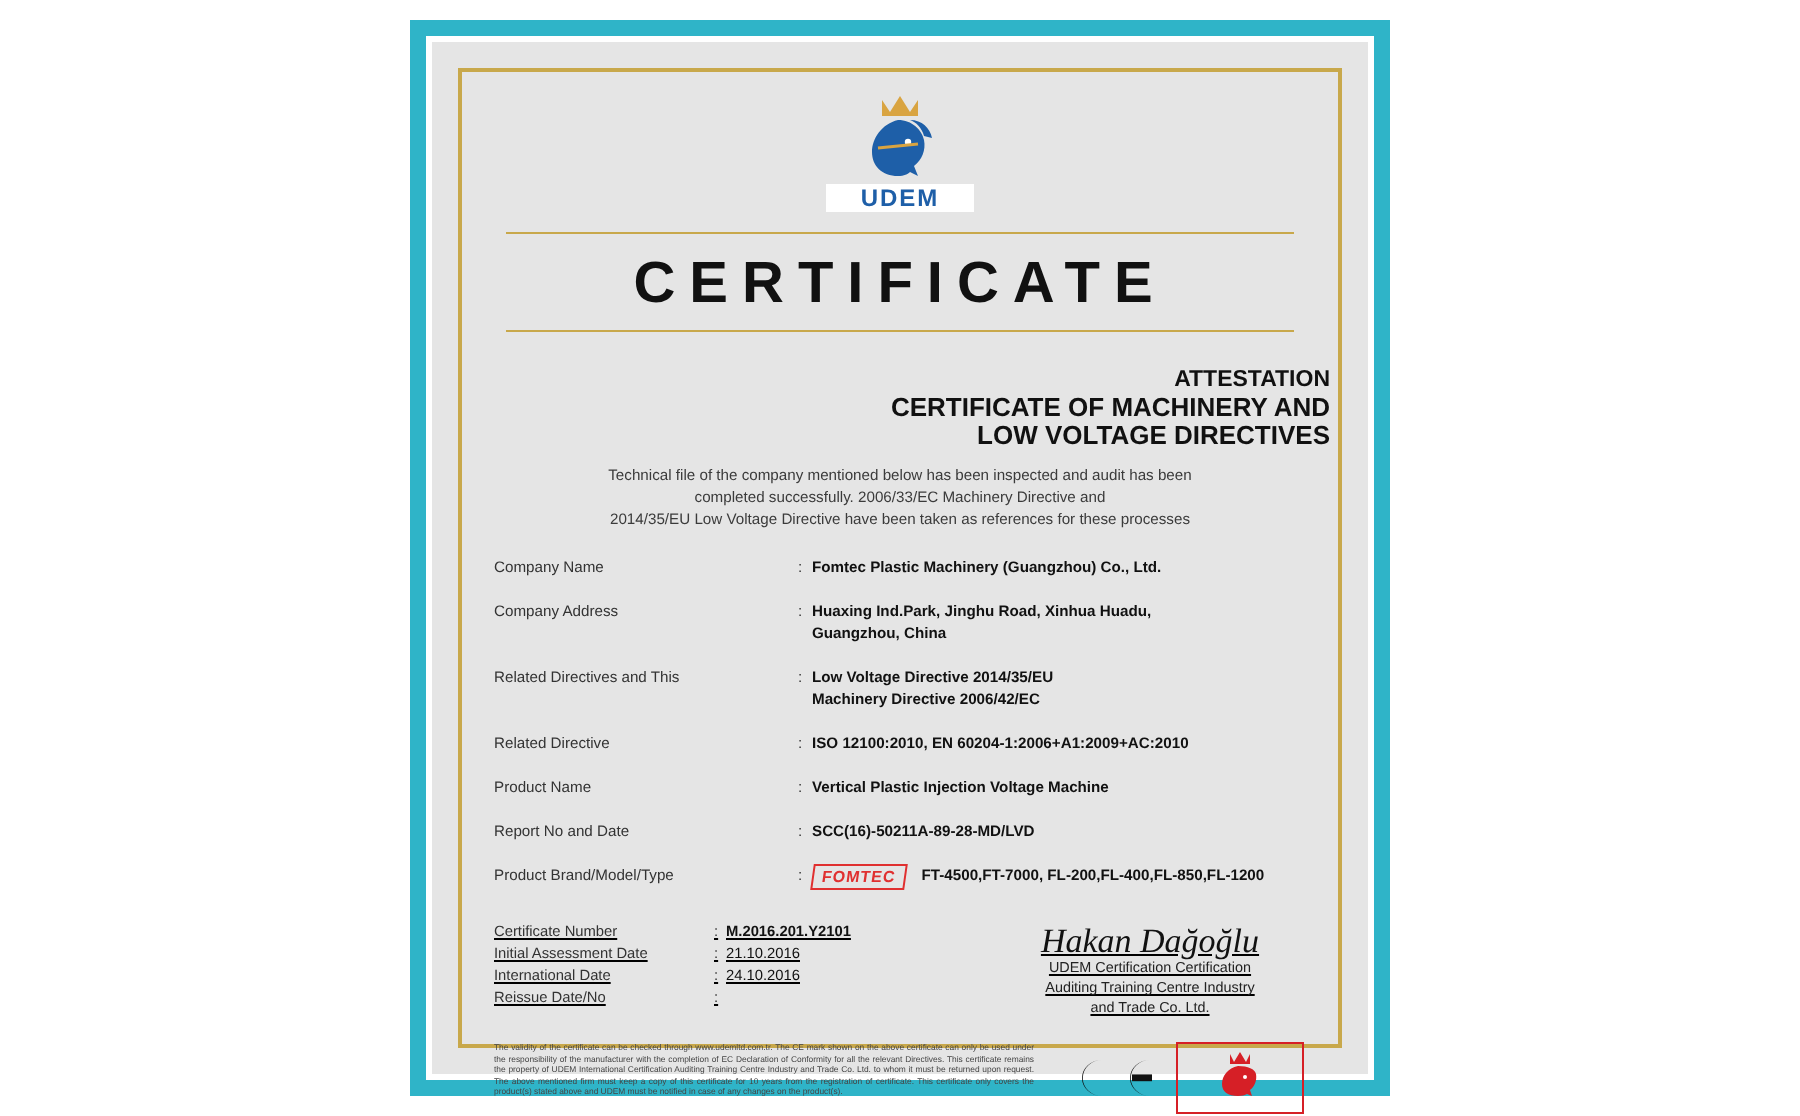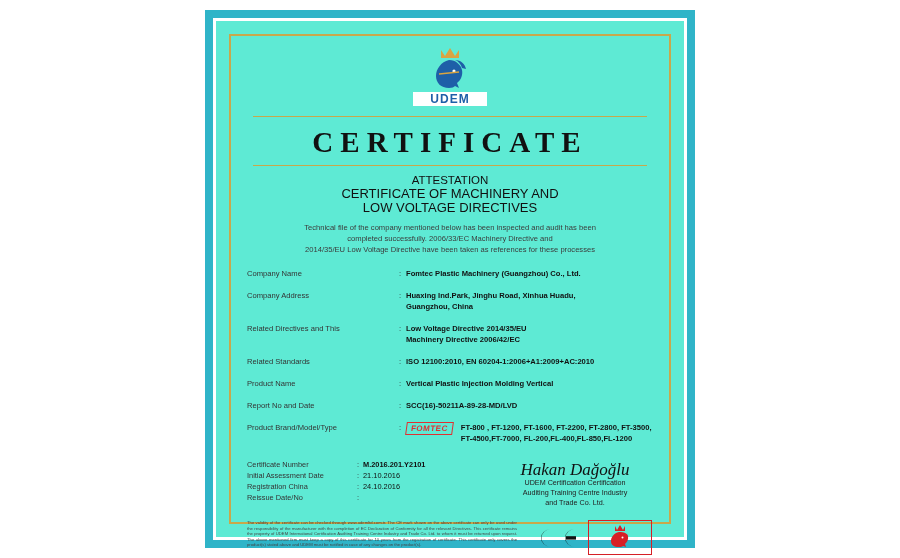--- a/index.html
+++ b/index.html
@@ -3,21 +3,21 @@
 <meta charset="utf-8">
 <style>
   html,body{margin:0;padding:0;background:#ffffff;}
   body{width:900px;height:558px;font-family:"Liberation Sans",sans-serif;overflow:hidden;}
 
   .page{position:relative;width:900px;height:558px;background:#ffffff;}
 
   
   .frame-outer{
     position:absolute;left:205px;top:10px;width:490px;height:538px;
-    border:8px solid #2fb4c8;background:#5eead4;box-sizing:border-box;
+    border:8px solid #2fb4c8;background:#e5e5e5;box-sizing:border-box;
   }
   .frame-inner{
     position:absolute;left:0;top:0;right:0;bottom:0;
     border:3px solid #ffffff;box-sizing:border-box;
   }
   .frame-gold{
     position:absolute;left:16px;top:16px;right:16px;bottom:16px;
     border:2px solid #c8a84b;box-sizing:border-box;
   }
   .content{
@@ -31,26 +31,26 @@
   .logo-mark{display:block;margin:0 auto;}
   .logo-text{
     background:#ffffff;color:#1e5fa8;font-weight:bold;font-size:12px;
     letter-spacing:1px;margin-top:-2px;
   }
 
   .rule{height:1px;background:#c8a84b;margin:10px 18px 0 18px;}
 
   .cert-title{
     text-align:center;font-size:29px;font-weight:bold;letter-spacing:7px;
-    color:#111;margin:9px 0 0 0;font-family:Liberation Serif, serif;
+    color:#111;margin:9px 0 0 0;font-family:Liberation Sans, sans-serif;
   }
   .rule2{height:1px;background:#c8a84b;margin:6px 18px 0 18px;}
 
   .attest{
-    text-align:center;font-size:11.5px;font-weight:normal;color:#111;margin-top:7px;
+    text-align:right;font-size:11.5px;font-weight:bold;color:#111;margin-top:17px;
     line-height:14px;
   }
   .attest .l2{font-size:13px;}
   .attest .l3{font-size:13px;}
 
   .intro{
     text-align:center;font-size:7.6px;color:#3b3b3b;line-height:11px;margin-top:7px;
   }
 
   
@@ -68,21 +68,21 @@
   
   .brandrow{display:flex;align-items:flex-start;}
   .brand-logo{
     display:inline-block;border:1px solid #e03030;color:#e03030;font-weight:bold;
     font-size:8px;letter-spacing:0.5px;padding:1px 4px;line-height:9px;
     font-family:"Liberation Sans",sans-serif;margin-right:8px;transform:skewX(-8deg);
   }
   .brand-models{font-size:7.6px;color:#111;font-weight:bold;line-height:11px;}
 
   
-  .bottom{margin:16px 12px 0 12px;display:flex;}
+  .bottom{margin:16px 12px 0 12px;display:flex;text-decoration:underline;}
   .bottom-left{width:250px;flex:0 0 250px;}
   .bl-row{display:flex;margin-bottom:2px;}
   .bl-row .lbl{width:110px;flex:0 0 110px;font-size:7.4px;color:#333;}
   .bl-row .colon{width:6px;flex:0 0 6px;font-size:7.4px;color:#333;}
   .bl-row .val{font-size:7.4px;color:#111;font-weight:bold;}
 
   .bottom-right{flex:1;text-align:center;position:relative;padding-top:2px;}
   .sig{
     font-family:"Liberation Serif",serif;font-style:italic;font-size:17px;color:#111;
     line-height:15px;margin-bottom:1px;text-align:center;
@@ -167,67 +167,66 @@
         <div class="row">
           <div class="lbl">Related Directives and This</div>
           <div class="colon">:</div>
           <div>
             <div class="val">Low Voltage Directive 2014/35/EU</div>
             <div class="val">Machinery Directive 2006/42/EC</div>
           </div>
         </div>
 
         <div class="row">
-          <div class="lbl">Related Standards</div>
+          <div class="lbl">Related Directive</div>
           <div class="colon">:</div>
           <div>
             <div class="val">ISO 12100:2010, EN 60204-1:2006+A1:2009+AC:2010</div>
           </div>
         </div>
 
         <div class="row">
           <div class="lbl">Product Name</div>
           <div class="colon">:</div>
-          <div class="val">Vertical Plastic Injection Molding Vertical</div>
+          <div class="val">Vertical Plastic Injection Voltage Machine</div>
         </div>
 
         <div class="row">
           <div class="lbl">Report No and Date</div>
           <div class="colon">:</div>
           <div class="val light">SCC(16)-50211A-89-28-MD/LVD</div>
         </div>
 
         <div class="row">
           <div class="lbl">Product Brand/Model/Type</div>
           <div class="colon">:</div>
           <div class="brandrow">
             <span class="brand-logo">FOMTEC</span>
             <span class="brand-models">
-              <div>FT-800 , FT-1200, FT-1600, FT-2200, FT-2800, FT-3500,</div>
               <div>FT-4500,FT-7000, FL-200,FL-400,FL-850,FL-1200</div>
             </span>
           </div>
         </div>
 
       </div>
 
       <div class="bottom">
         <div class="bottom-left">
           <div class="bl-row">
             <div class="lbl">Certificate Number</div>
             <div class="colon">:</div>
             <div class="val">M.2016.201.Y2101</div>
           </div>
           <div class="bl-row">
             <div class="lbl">Initial Assessment Date</div>
             <div class="colon">:</div>
             <div class="val" style="font-weight:normal">21.10.2016</div>
           </div>
           <div class="bl-row">
-            <div class="lbl">Registration China</div>
+            <div class="lbl">International Date</div>
             <div class="colon">:</div>
             <div class="val" style="font-weight:normal">24.10.2016</div>
           </div>
           <div class="bl-row">
             <div class="lbl">Reissue Date/No</div>
             <div class="colon">:</div>
             <div class="val" style="font-weight:normal"></div>
           </div>
         </div>
 

